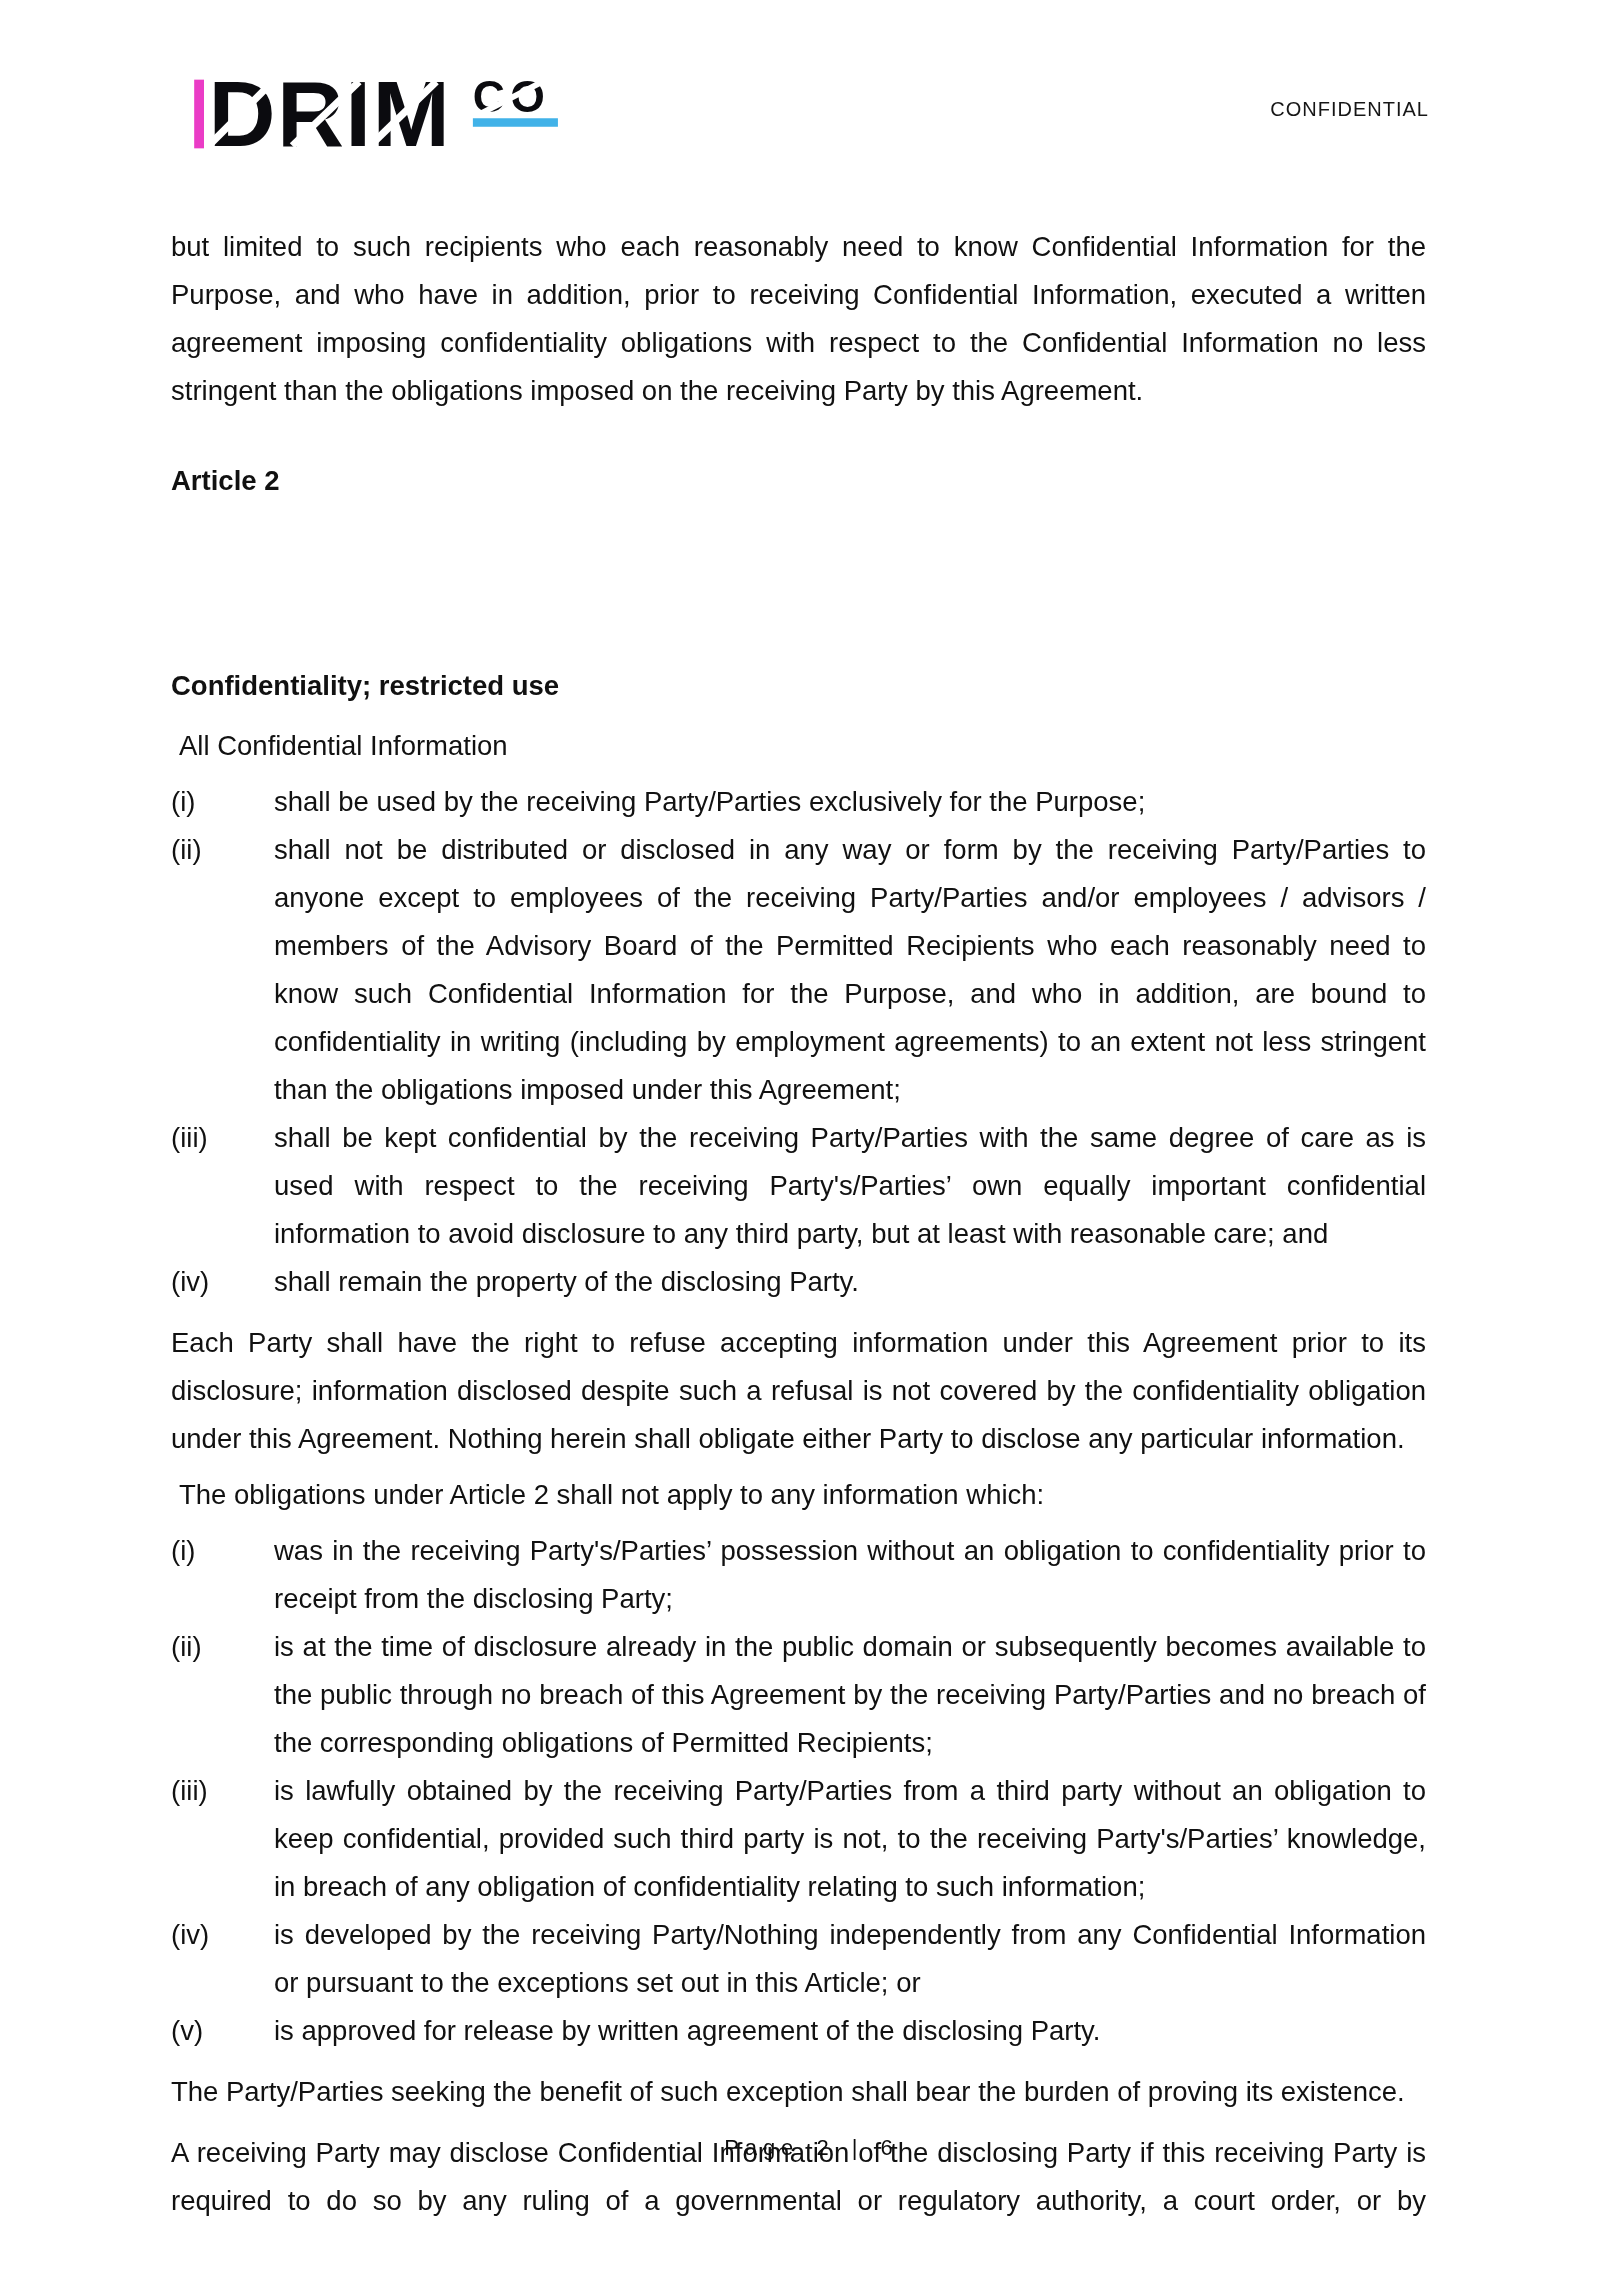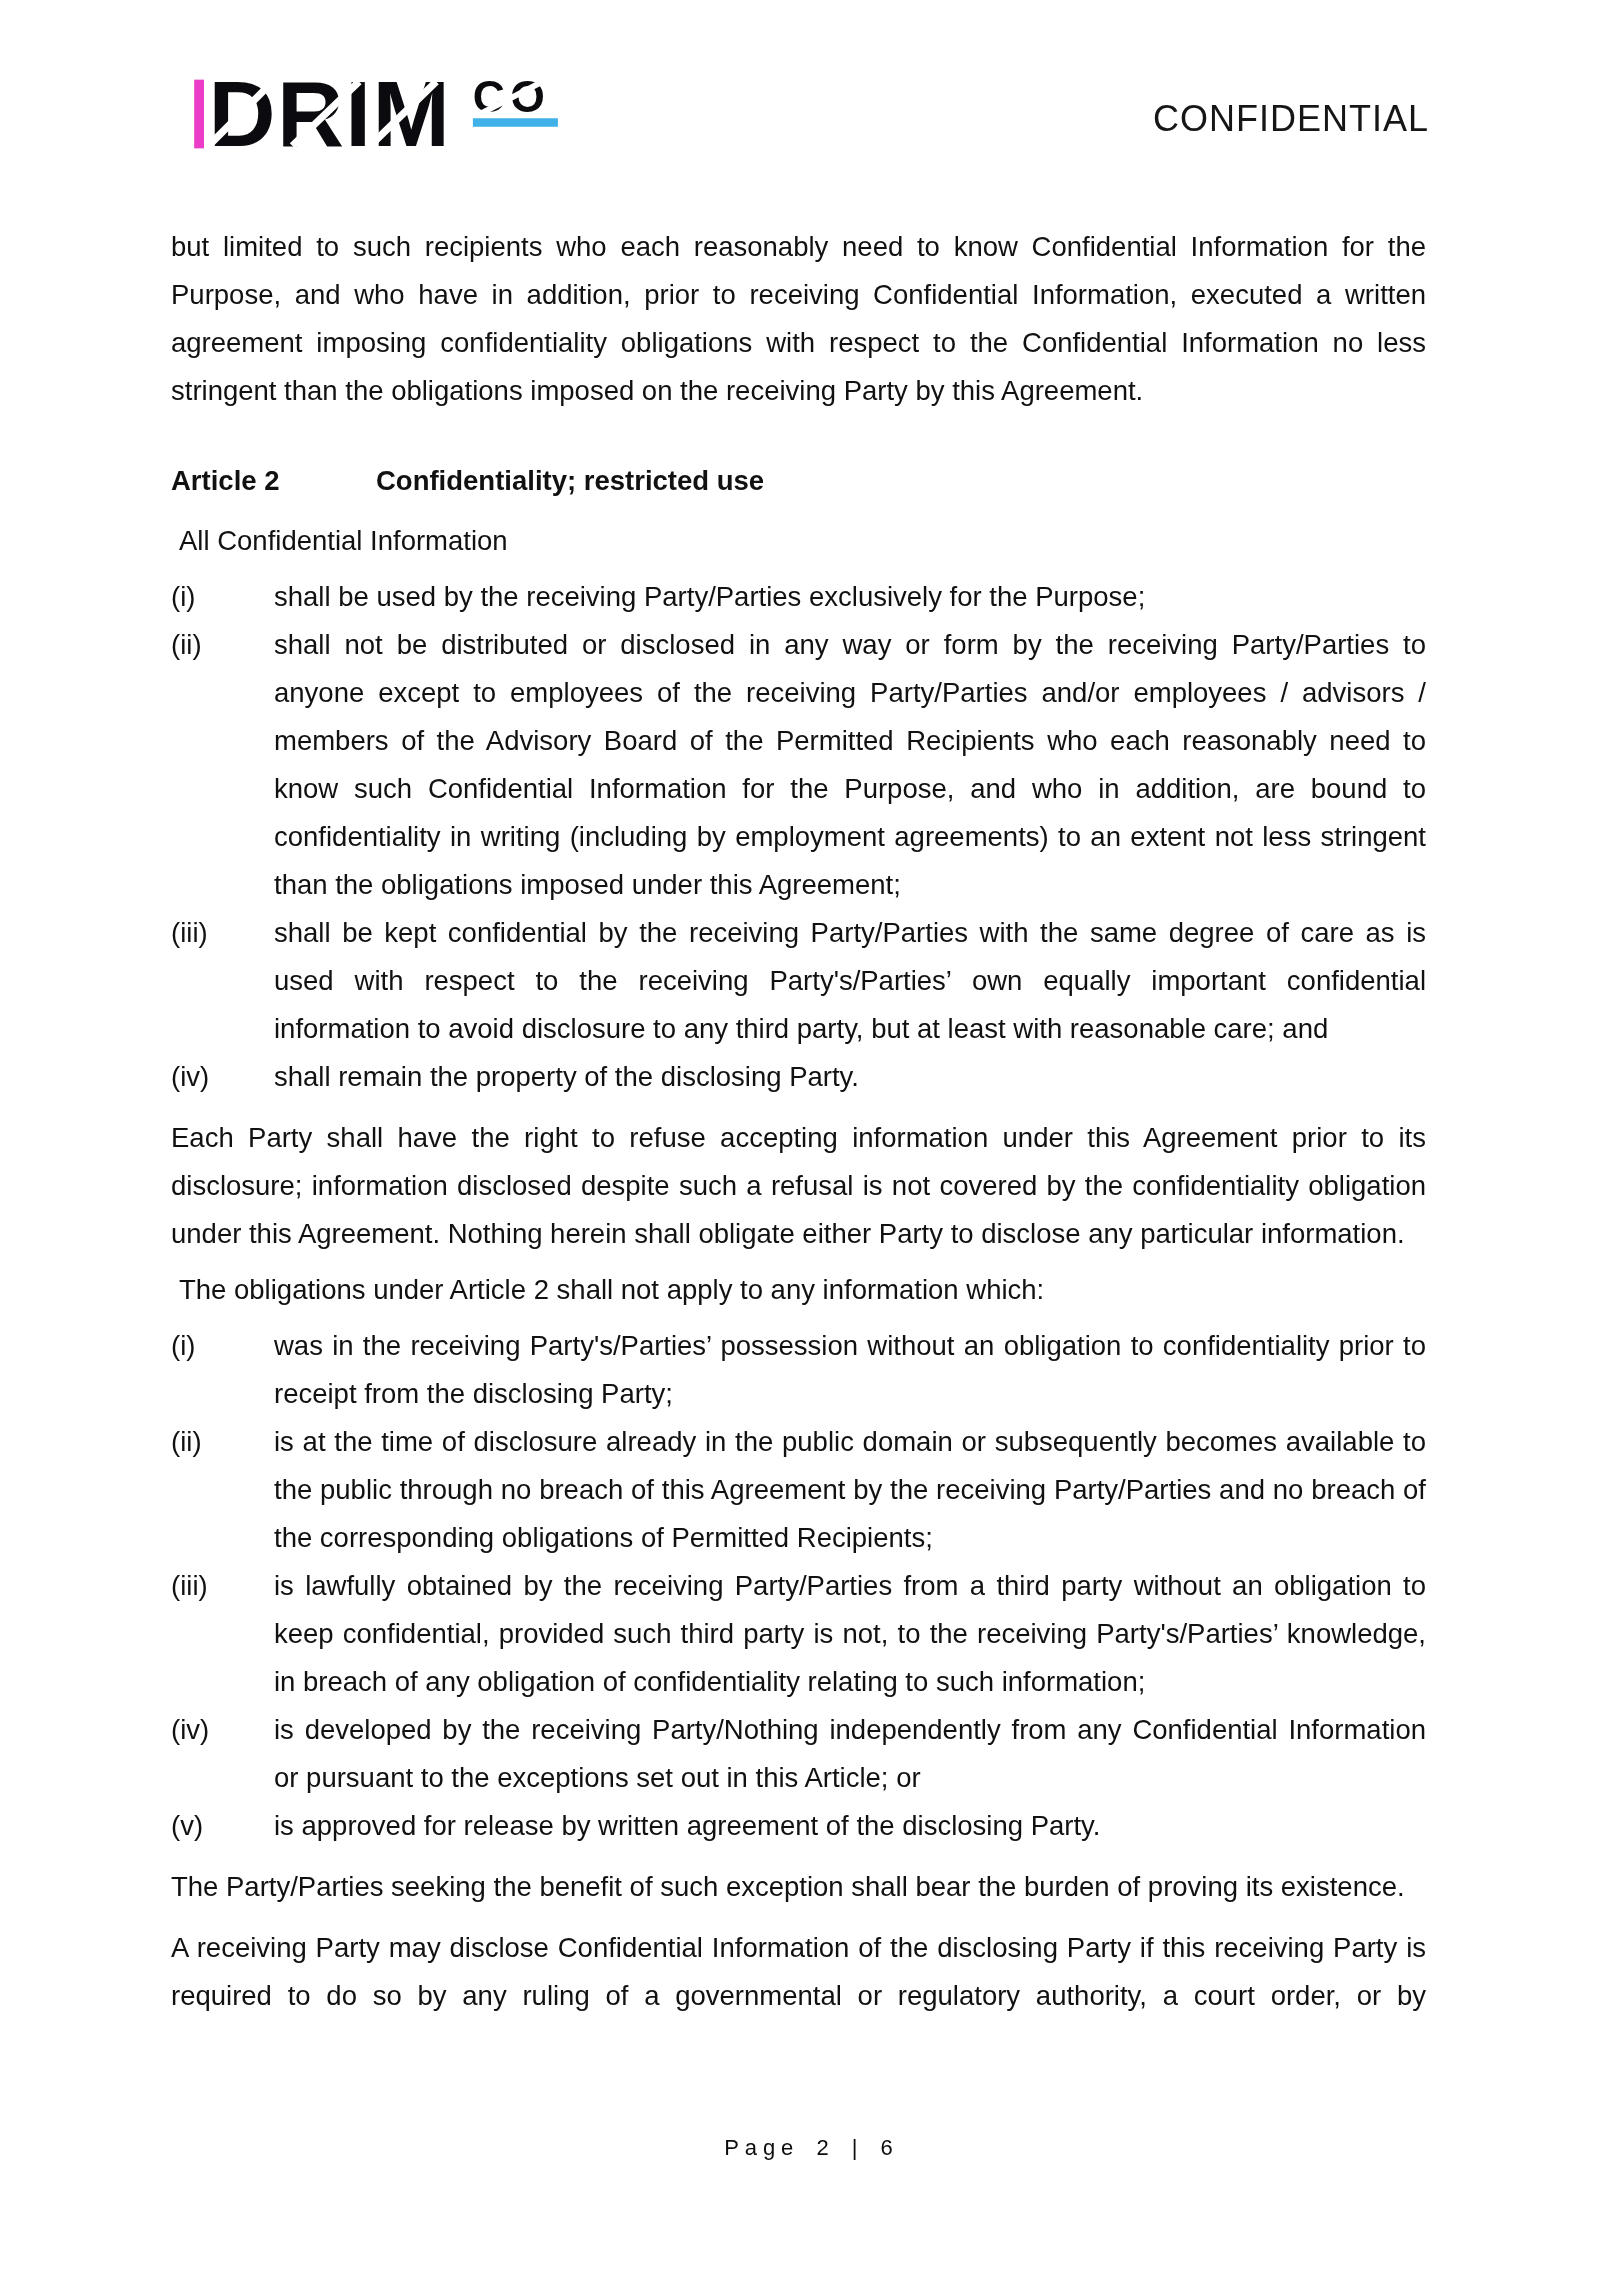--- a/index.html
+++ b/index.html
@@ -8,36 +8,37 @@
     width:1623px;height:2295px;
     background:#ffffff;
     font-family:"Liberation Sans",sans-serif;
     color:#111111;
     overflow:hidden;
   }
   
   .logo-wrap{position:absolute;left:194px;top:79px;width:370px;height:70px;}
   .confidential{
     position:absolute;right:194px;top:98px;
-    font-size:36px;letter-spacing:1px;color:#161616;
+    font-size:20px;letter-spacing:1px;color:#161616;
     font-weight:400;
   }
   
   .content{
     position:absolute;left:171px;right:197px;top:223px;
     font-size:27.5px;line-height:48px;
   }
   .para{margin:0;text-align:justify;}
   .para.spaced{margin-top:13px;}
   .para.stretch-last{text-align-last:justify;}
   .lead{margin:8px;text-align:left;}
   .heading{
     margin:42px 0 11.8px 0;
     font-size:27.5px;line-height:48px;font-weight:700;
     display:flex;
+    flex-direction:column;
   }
   .h-num{flex:0 0 205px;}
   .list{margin:0;}
   .li{position:relative;padding-left:103px;text-align:justify;margin:0;}
   .li .num{position:absolute;left:0;top:0;}
   
   .footer{
     position:absolute;left:0;right:0;top:2135px;
     text-align:center;
     font-size:22px;letter-spacing:5.9px;word-spacing:5.2px;color:#0d0d0d;

